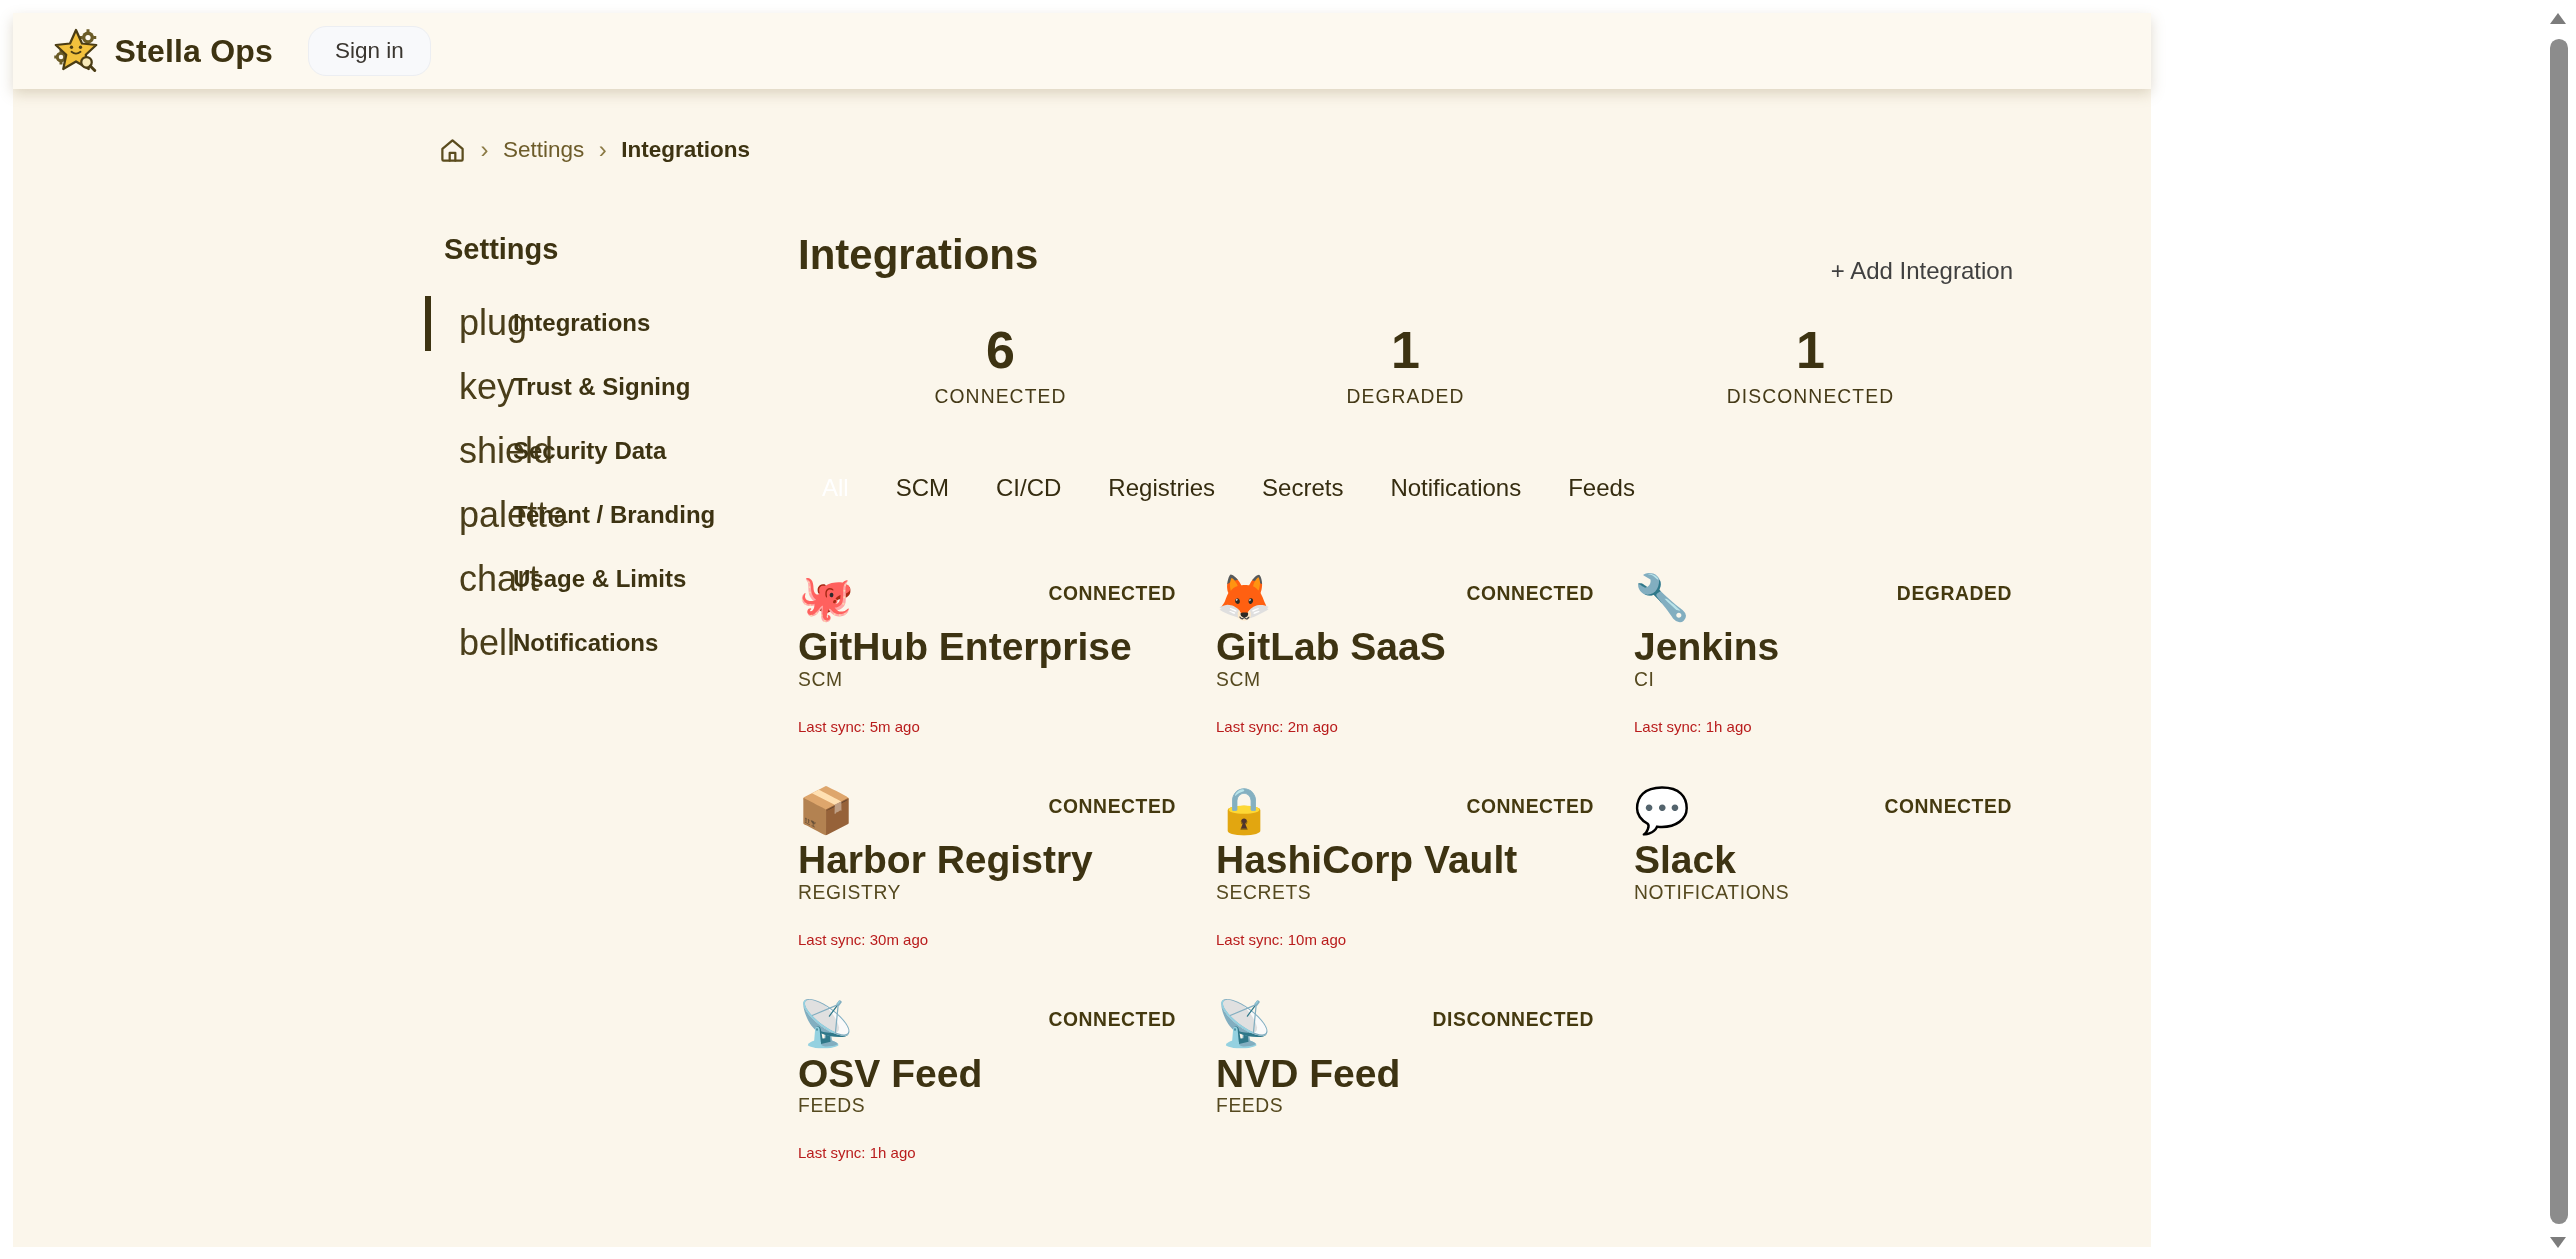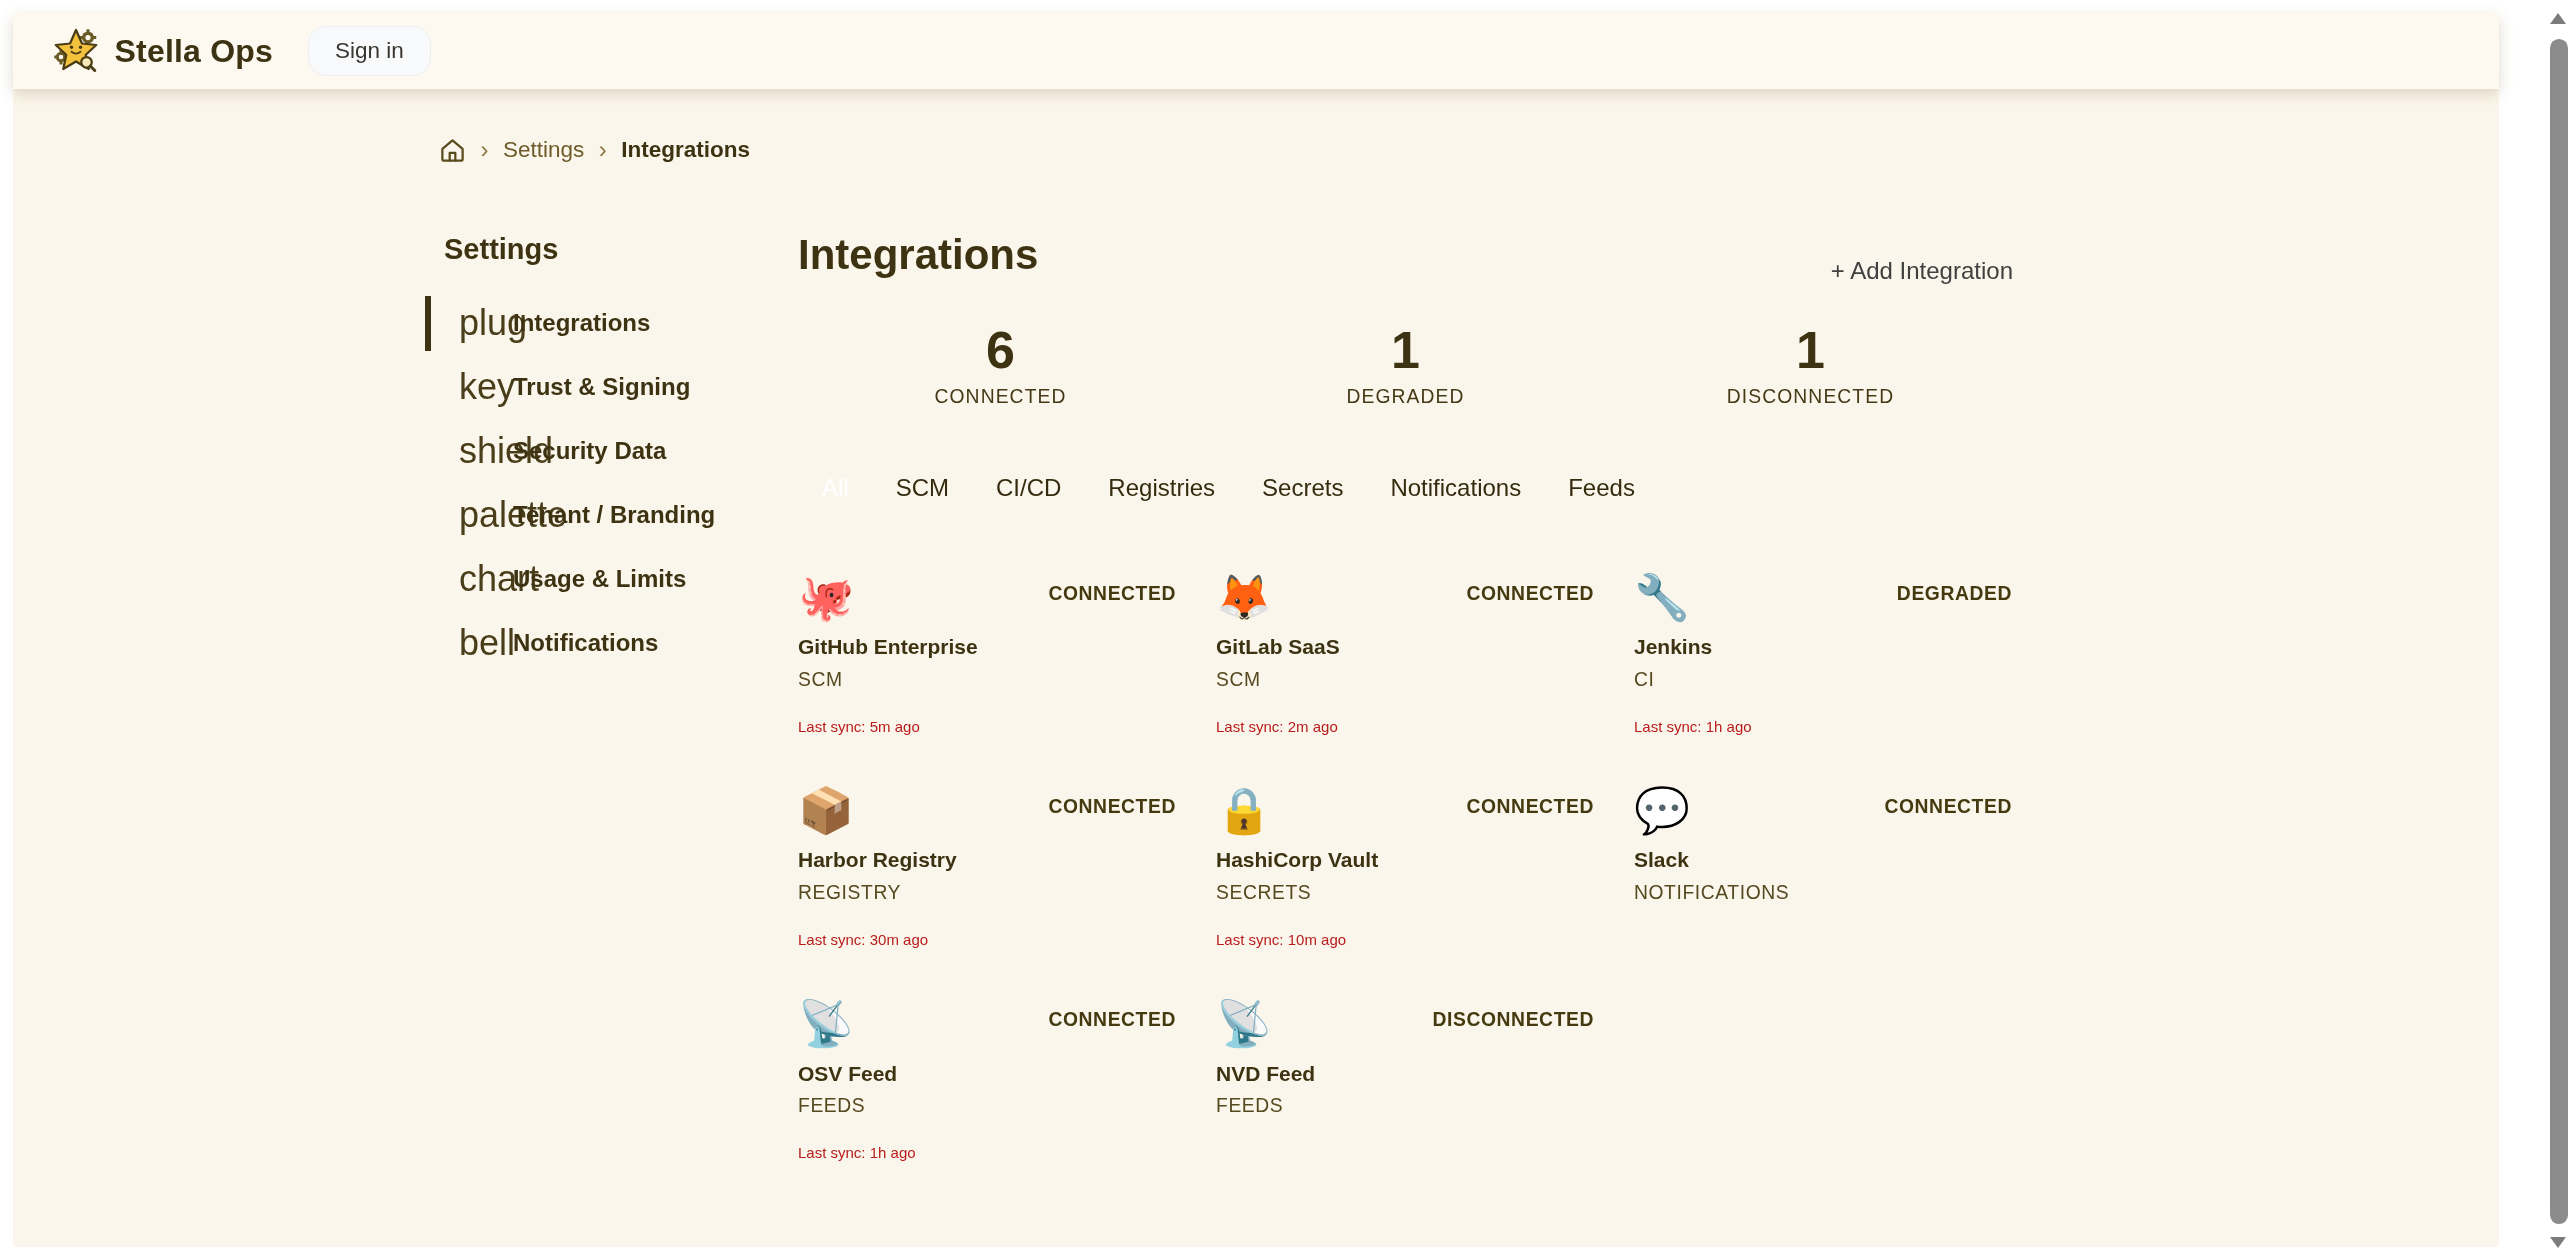--- a/index.html
+++ b/index.html
@@ -7,21 +7,21 @@
   html, body {
     width: 2576px; height: 1259px;
     overflow: hidden;
     background: #ffffff;
     font-family: "Liberation Sans", sans-serif;
     color: #3d3312;
   }
   .app {
     position: absolute;
     left: 13px; top: 13px;
-    width: 2486px; height: 1234px;
+    width: 2138px; height: 1234px;
     background: #fbf6eb;
   }
   
   .topbar {
     position: relative;
     height: 76px;
     background: #fdf9f0;
     box-shadow: 0 4.8px 13px rgba(150, 128, 88, 0.30);
     display: flex;
     align-items: center;
@@ -109,21 +109,21 @@
     row-gap: 45px;
     margin-top: 68px;
   }
   .card { position: relative; }
   .card-icon { font-size: 45px; line-height: 52px; display: inline-block; }
   .badge {
     position: absolute; right: 0; top: 11.3px;
     font-size: 19.3px; font-weight: 700; letter-spacing: 0.6px;
     color: #44390f;
   }
-  .card-name { margin-top: 6.4px; font-size: 21px; font-weight: 700; line-height: 34px; }
+  .card-name { margin-top: 6.4px; font-size: 39px; font-weight: 700; line-height: 34px; }
   .card-type { margin-top: 4.8px; font-size: 19.3px; font-weight: 500; letter-spacing: 0.6px; color: #55491f; }
   .card-sync { margin-top: 22px; font-size: 15px; line-height: 27px; color: #b91c1c; }
 
   
   .sb-track {
     position: absolute; right: 0; top: 0;
     width: 33px; height: 1259px;
     background: #ffffff;
     z-index: 10;
   }

